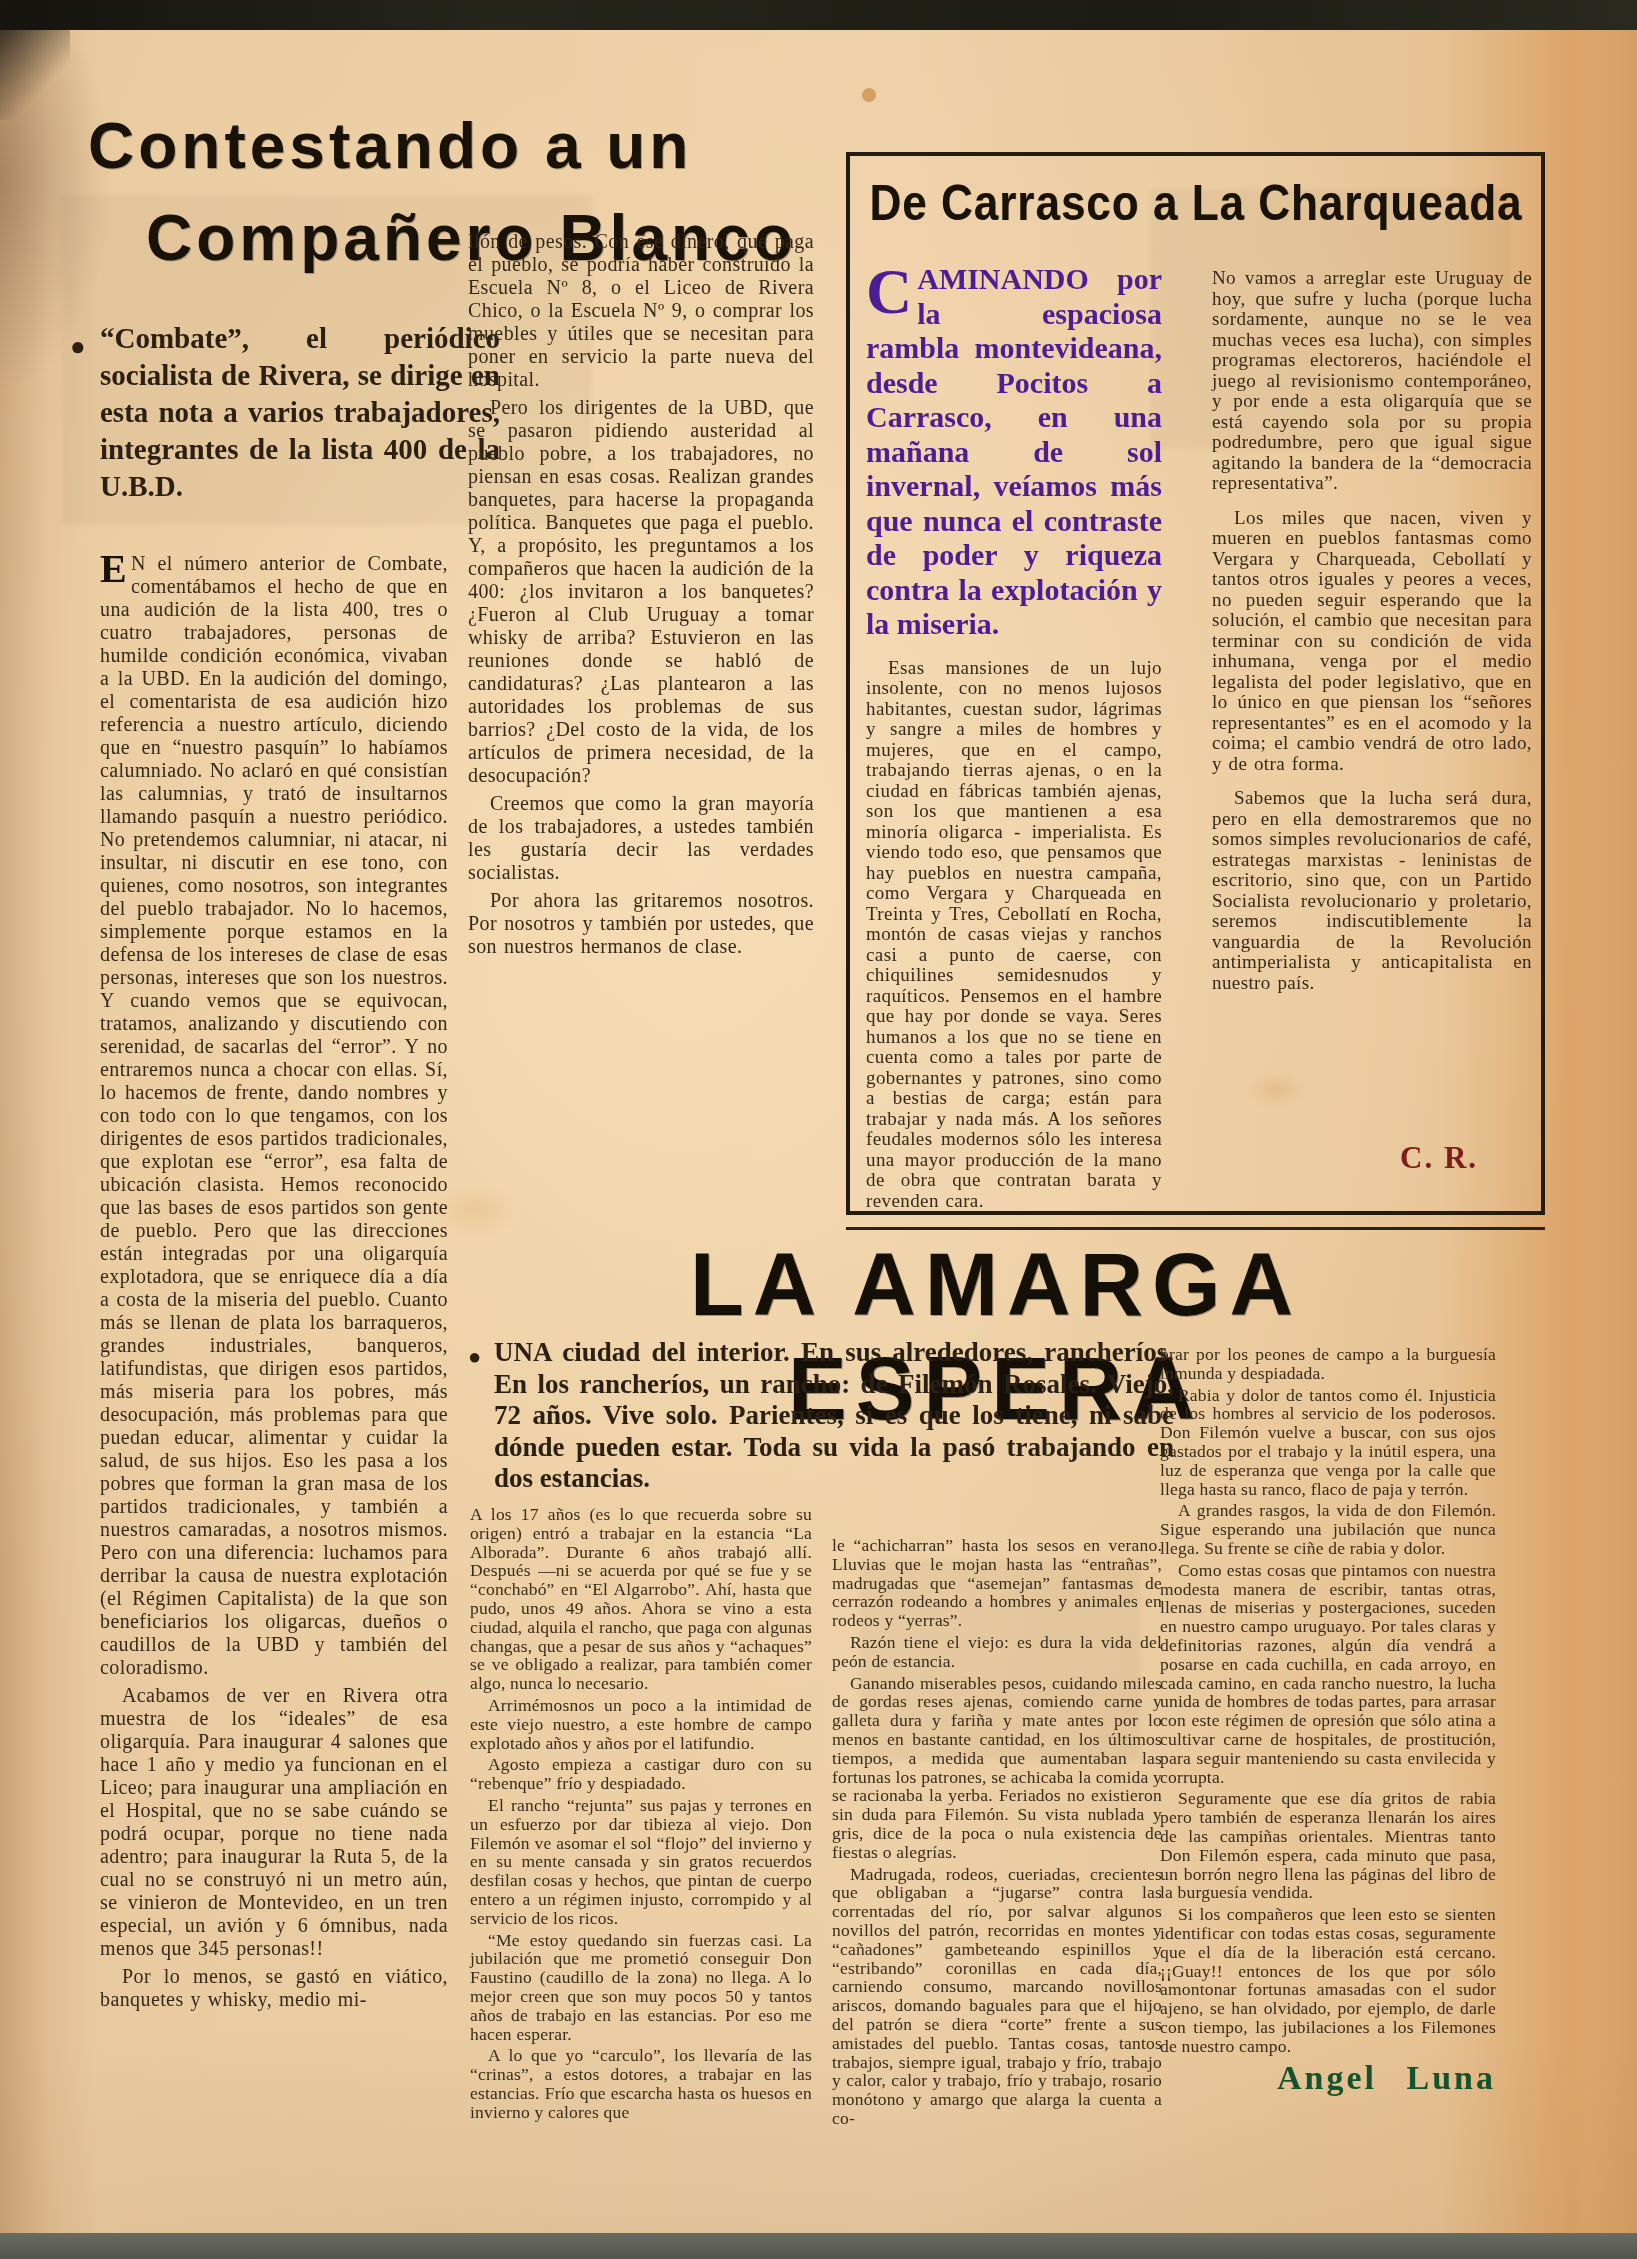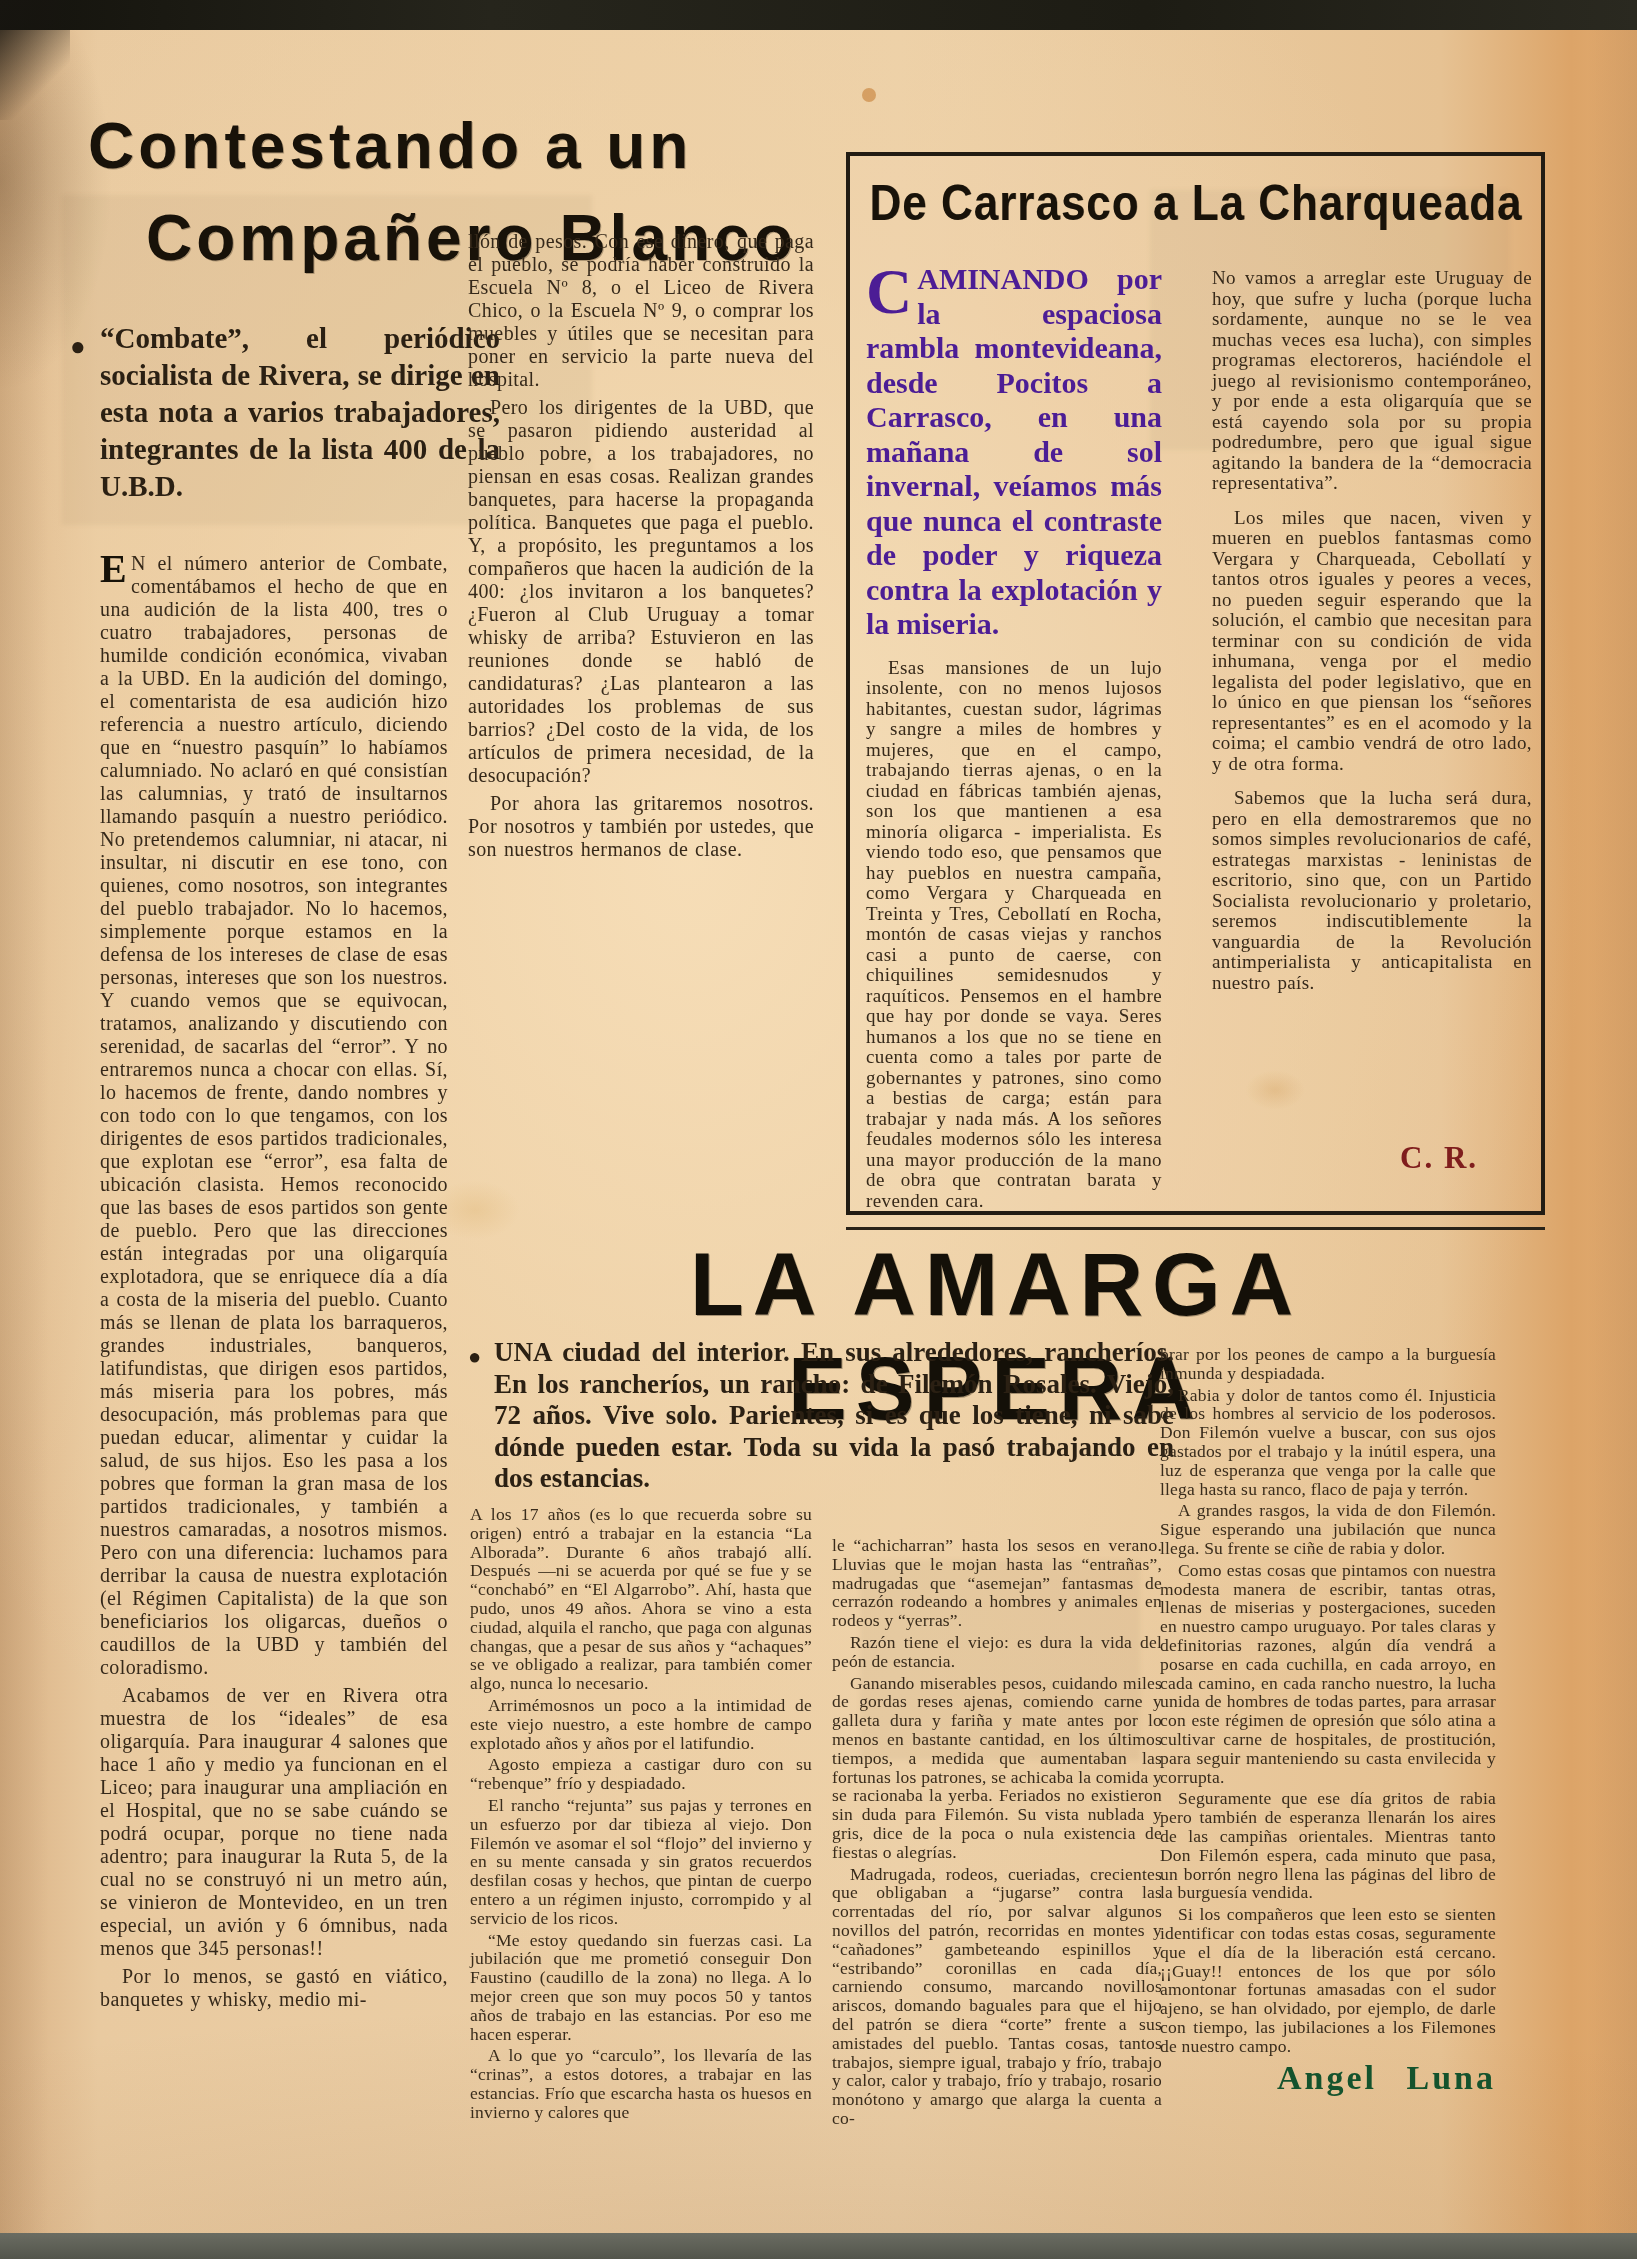--- a/index.html
+++ b/index.html
@@ -97,20 +97,21 @@
 
 <div class="abs bodycol a1c1">
   <p class="dc-en">EN el número anterior de Combate, comentábamos el hecho de que en una audición de la lista 400, tres o cuatro trabajadores, personas de humilde condición económica, vivaban a la UBD. En la audición del domingo, el comentarista de esa audición hizo referencia a nuestro artículo, diciendo que en “nuestro pasquín” lo habíamos calumniado. No aclaró en qué consistían las calumnias, y trató de insultarnos llamando pasquín a nuestro periódico. No pretendemos calumniar, ni atacar, ni insultar, ni discutir en ese tono, con quienes, como nosotros, son integrantes del pueblo trabajador. No lo hacemos, simplemente porque estamos en la defensa de los intereses de clase de esas personas, intereses que son los nuestros. Y cuando vemos que se equivocan, tratamos, analizando y discutiendo con serenidad, de sacarlas del “error”. Y no entraremos nunca a chocar con ellas. Sí, lo hacemos de frente, dando nombres y con todo con lo que tengamos, con los dirigentes de esos partidos tradicionales, que explotan ese “error”, esa falta de ubicación clasista. Hemos reconocido que las bases de esos partidos son gente de pueblo. Pero que las direcciones están integradas por una oligarquía explotadora, que se enriquece día a día a costa de la miseria del pueblo. Cuanto más se llenan de plata los barraqueros, grandes industriales, banqueros, latifundistas, que dirigen esos partidos, más miseria para los pobres, más desocupación, más problemas para que puedan educar, alimentar y cuidar la salud, de sus hijos. Eso les pasa a los pobres que forman la gran masa de los partidos tradicionales, y también a nuestros camaradas, a nosotros mismos. Pero con una diferencia: luchamos para derribar la causa de nuestra explotación (el Régimen Capitalista) de la que son beneficiarios los oligarcas, dueños o caudillos de la UBD y también del coloradismo.</p>
   <p>Acabamos de ver en Rivera otra muestra de los “ideales” de esa oligarquía. Para inaugurar 4 salones que hace 1 año y medio ya funcionan en el Liceo; para inaugurar una ampliación en el Hospital, que no se sabe cuándo se podrá ocupar, porque no tiene nada adentro; para inaugurar la Ruta 5, de la cual no se construyó ni un metro aún, se vinieron de Montevideo, en un tren especial, un avión y 6 ómnibus, nada menos que 345 personas!!</p>
   <p>Por lo menos, se gastó en viático, banquetes y whisky, medio mi-</p>
 </div>
 
 <div class="abs bodycol a1c2">
   <p>llón de pesos. Con ese dinero, que paga el pueblo, se podría haber construido la Escuela Nº 8, o el Liceo de Rivera Chico, o la Escuela Nº 9, o comprar los muebles y útiles que se necesitan para poner en servicio la parte nueva del hospital.</p>
   <p>Pero los dirigentes de la UBD, que se pasaron pidiendo austeridad al pueblo pobre, a los trabajadores, no piensan en esas cosas. Realizan grandes banquetes, para hacerse la propaganda política. Banquetes que paga el pueblo. Y, a propósito, les preguntamos a los compañeros que hacen la audición de la 400: ¿los invitaron a los banquetes? ¿Fueron al Club Uruguay a tomar whisky de arriba? Estuvieron en las reuniones donde se habló de candidaturas? ¿Las plantearon a las autoridades los problemas de sus barrios? ¿Del costo de la vida, de los artículos de primera necesidad, de la desocupación?</p>
+  <p>Creemos que como la gran mayoría de los trabajadores, a ustedes también les gustaría decir las verdades socialistas.</p>
   <p>Por ahora las gritaremos nosotros. Por nosotros y también por ustedes, que son nuestros hermanos de clase.</p>
 </div>
 
 <div class="abs box"></div>
 <div class="abs box-underline"></div>
 <div class="abs a2-title">De Carrasco a La Charqueada</div>
 
 <div class="abs bodycol a2c1">
   <p class="a2-lede dc-c">CAMINANDO por la espaciosa rambla montevideana, desde Pocitos a Carrasco, en una mañana de sol invernal, veíamos más que nunca el contraste de poder y riqueza contra la explotación y la miseria.</p>
   <p style="margin-top:16px;">Esas mansiones de un lujo insolente, con no menos lujosos habitantes, cuestan sudor, lágrimas y sangre a miles de hombres y mujeres, que en el campo, trabajando tierras ajenas, o en la ciudad en fábricas también ajenas, son los que mantienen a esa minoría oligarca - imperialista. Es viendo todo eso, que pensamos que hay pueblos en nuestra campaña, como Vergara y Charqueada en Treinta y Tres, Cebollatí en Rocha, montón de casas viejas y ranchos casi a punto de caerse, con chiquilines semidesnudos y raquíticos. Pensemos en el hambre que hay por donde se vaya. Seres humanos a los que no se tiene en cuenta como a tales por parte de gobernantes y patrones, sino como a bestias de carga; están para trabajar y nada más. A los señores feudales modernos sólo les interesa una mayor producción de la mano de obra que contratan barata y revenden cara.</p>

